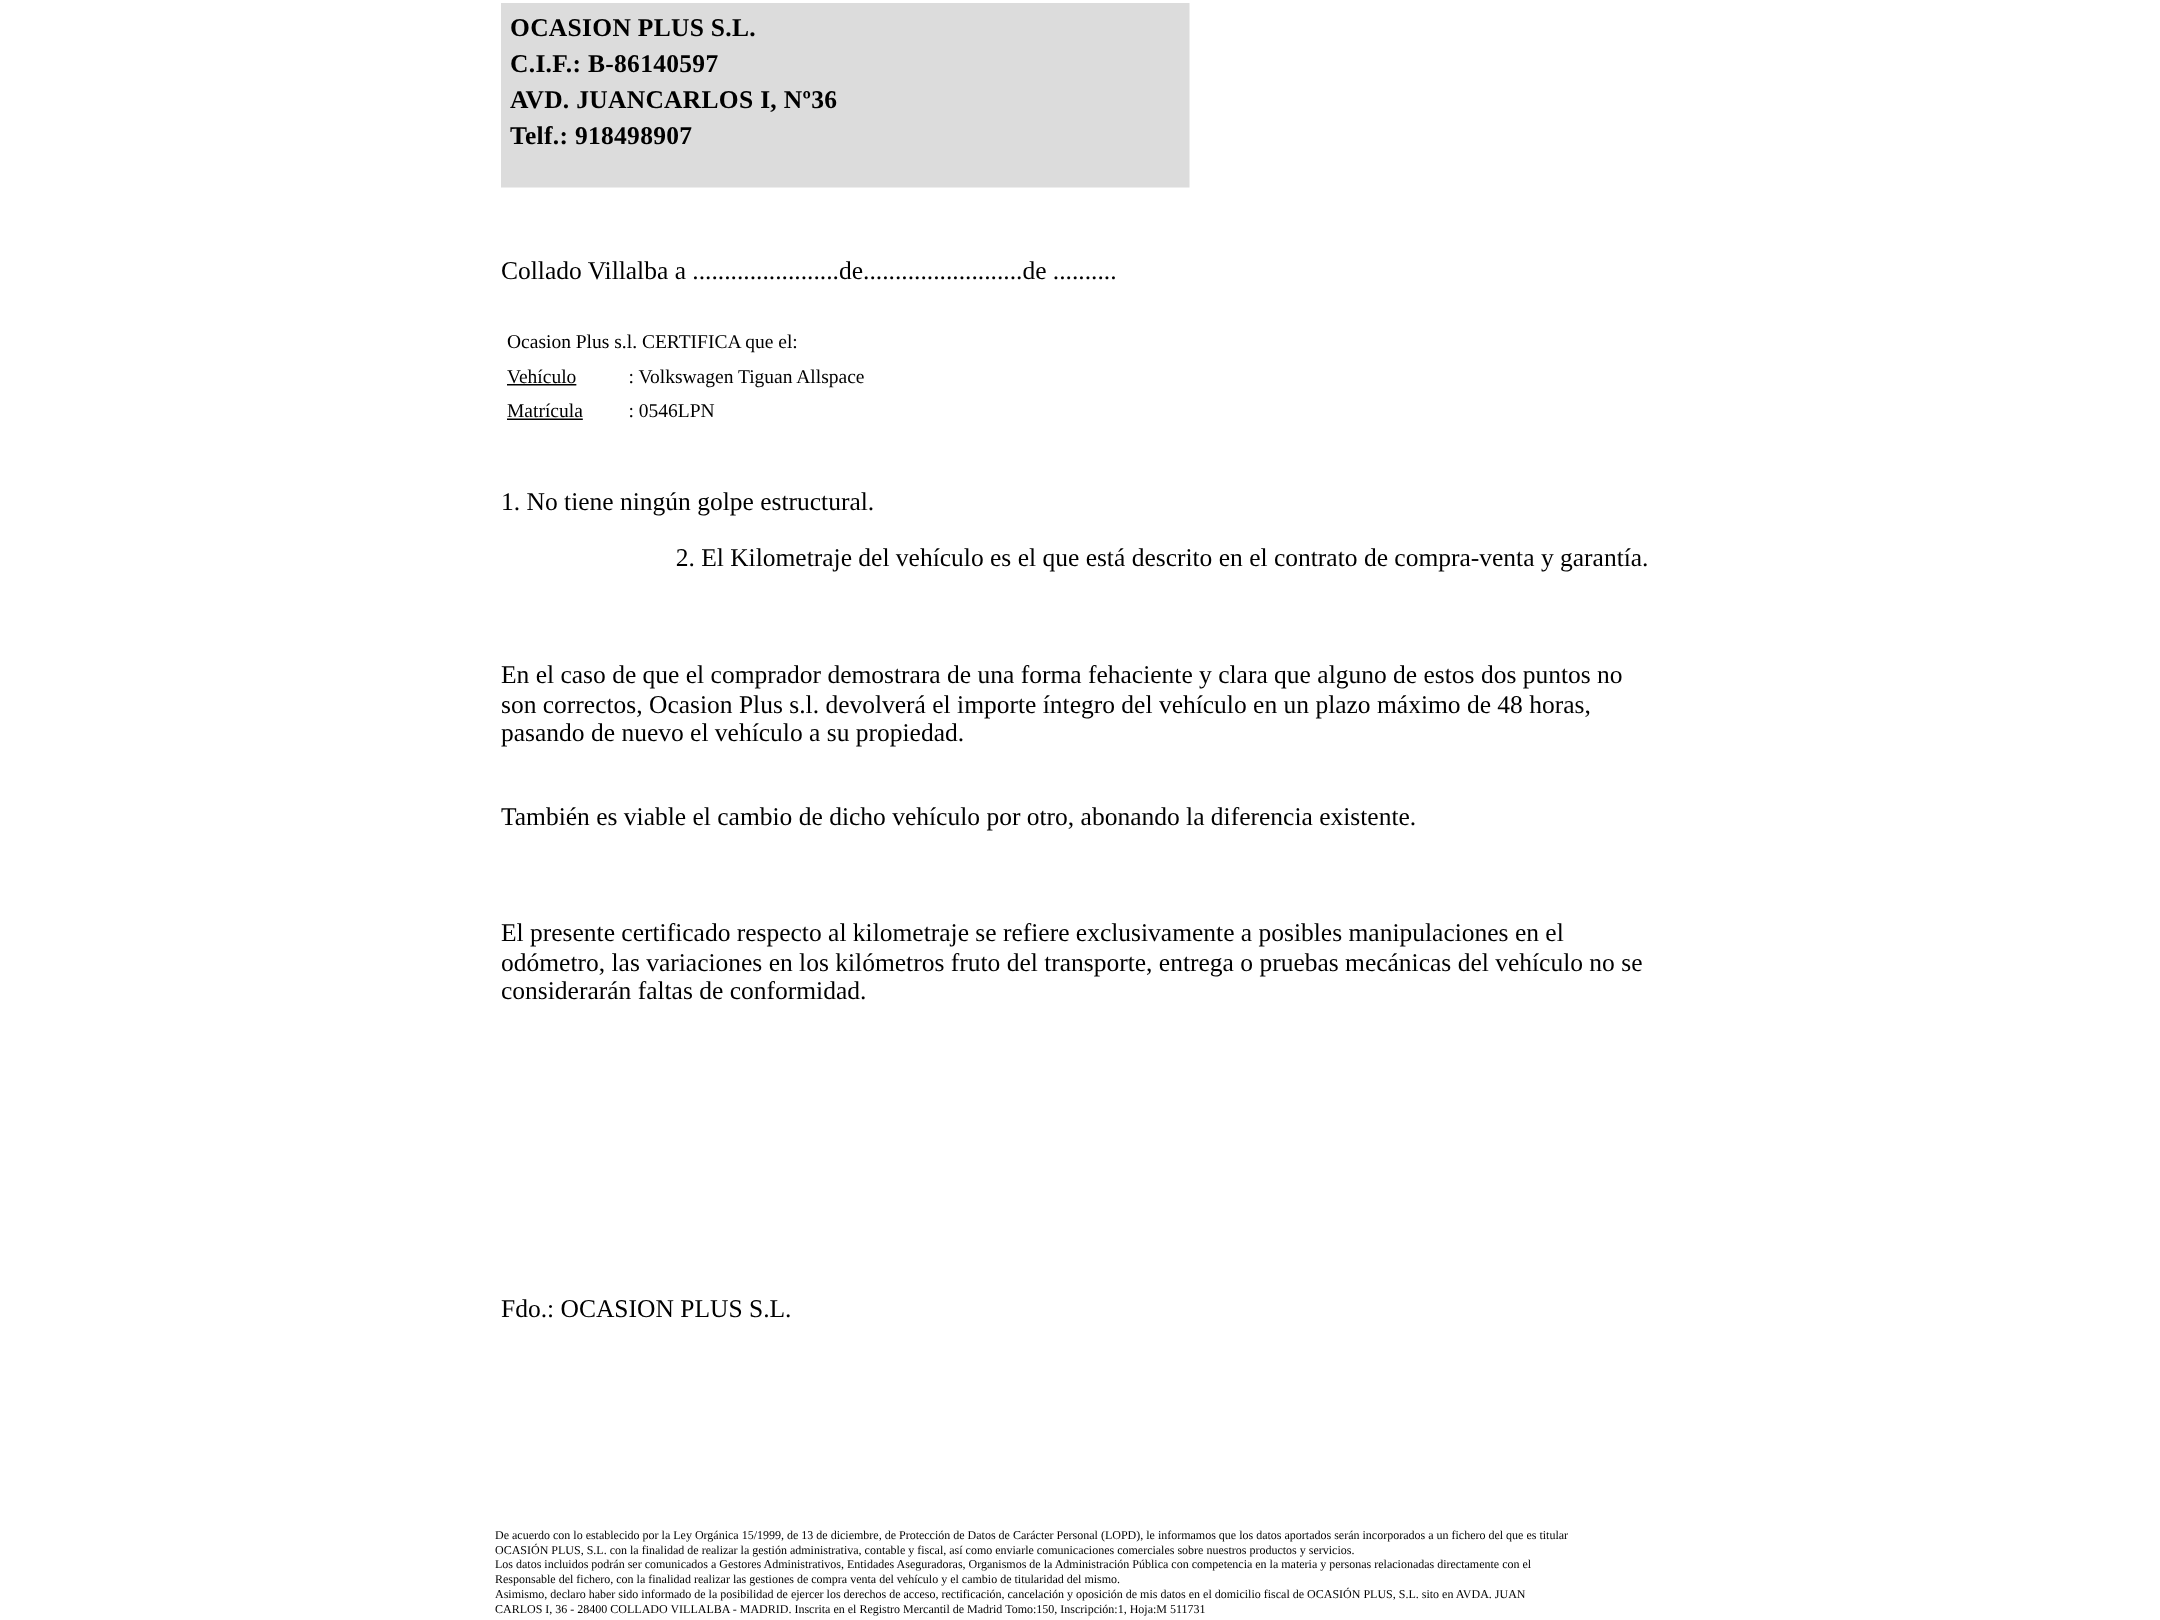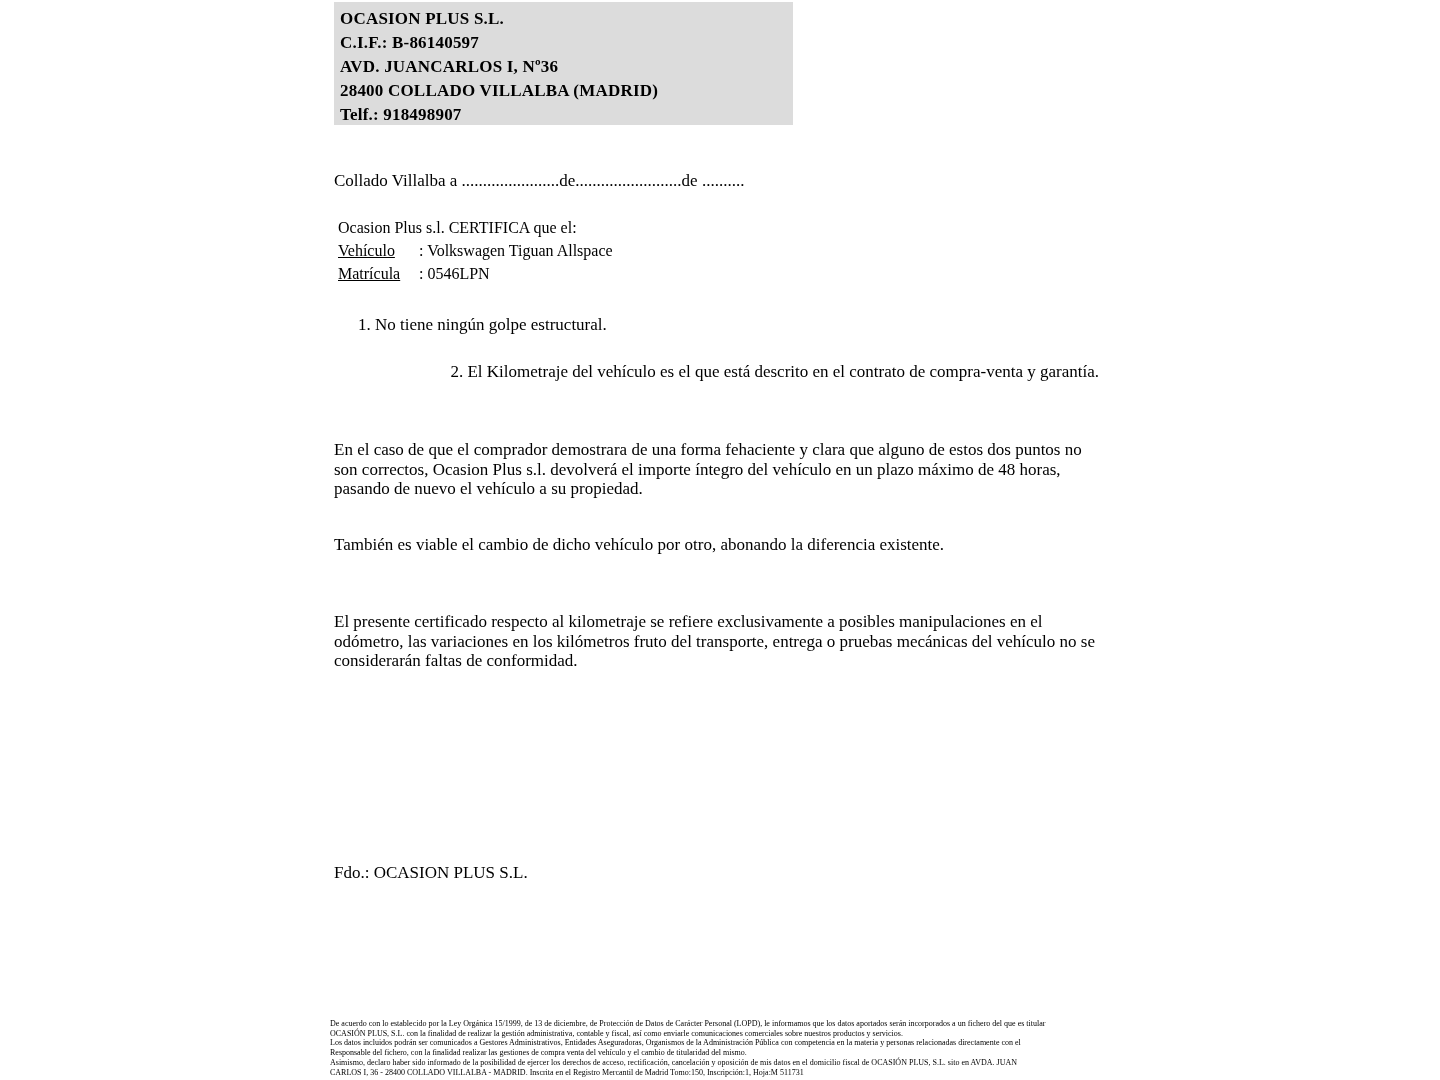--- a/index.html
+++ b/index.html
@@ -23,32 +23,32 @@
     letter-spacing:0.2px;
   }
   .date-line{
     position:absolute;left:334px;top:171px;
     width:762px;
     text-align:left;
     font-size:17px;
   }
   .certify{
     position:absolute;left:338px;top:216px;
-    font-size:16px;line-height:23px;
+    font-size:13px;line-height:23px;
   }
   .certify .label{
     display:inline-block;width:81px;
     text-decoration:underline;
   }
   .point,.para,.signature{
     position:absolute;left:334px;
     width:765px;
     font-size:17px;line-height:19.5px;
   }
-  .p1{top:315px;margin-left:24px;}
+  .p1{top:325px;}
   .p2{top:362px;text-align:right;}
   .para1{top:440px;}
   .para2{top:515px;margin-top:20px;}
   .para3{top:555px;}
   .para4{top:612px;}
   .signature{top:863px;}
   .legal{
     position:absolute;left:330px;top:1019px;
     width:790px;
     font-size:8px;line-height:9.7px;
@@ -57,21 +57,20 @@
 </style>
 </head>
 <body>
 
 <div class="page">
 
   <div class="header-box">
     <div>OCASION PLUS S.L.</div>
     <div>C.I.F.: B-86140597</div>
     <div>AVD. JUANCARLOS I, Nº36</div>
-    <div>28400 COLLADO VILLALBA (MADRID)</div>
     <div>Telf.: 918498907</div>
   </div>
 
   <div class="date-line">Collado Villalba a .......................de.........................de ..........</div>
 
   <div class="certify">
     <div>Ocasion Plus s.l. CERTIFICA que el:</div>
     <div>
       <span class="label">Vehículo</span><span>: Volkswagen Tiguan Allspace</span>
     </div>

